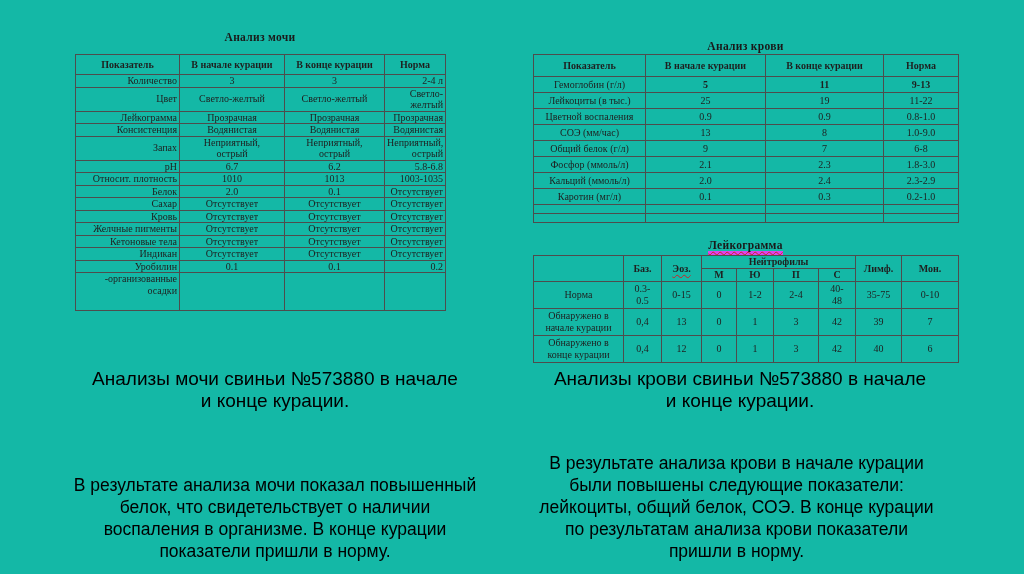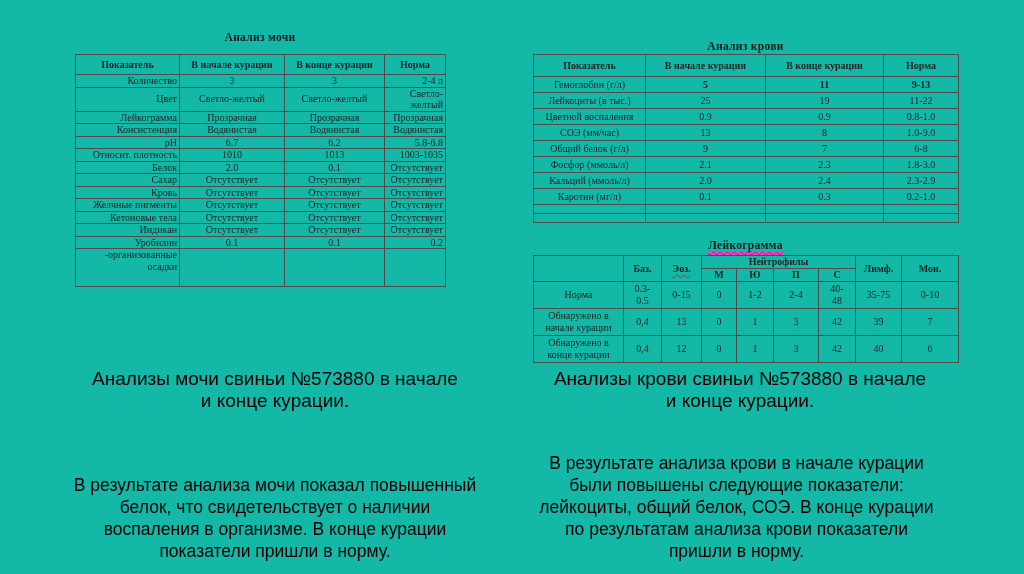--- a/index.html
+++ b/index.html
@@ -136,20 +136,29 @@
           <td>Лейкограмма</td>
           <td>Прозрачная</td>
           <td>Прозрачная</td>
           <td>Прозрачная</td>
         </tr>
         <tr class="r3">
           <td>Консистенция</td>
           <td>Водянистая</td>
           <td>Водянистая</td>
           <td>Водянистая</td>
+        </tr>
+        <tr class="r4">
+          <td>Запах</td>
+          <td>Неприятный,
+острый</td>
+          <td>Неприятный,
+острый</td>
+          <td>Неприятный,
+острый</td>
         </tr>
         <tr class="r5">
           <td>pH</td>
           <td>6.7</td>
           <td>6.2</td>
           <td>5.8-6.8</td>
         </tr>
         <tr class="r6">
           <td>Относит. плотность</td>
           <td>1010</td>

